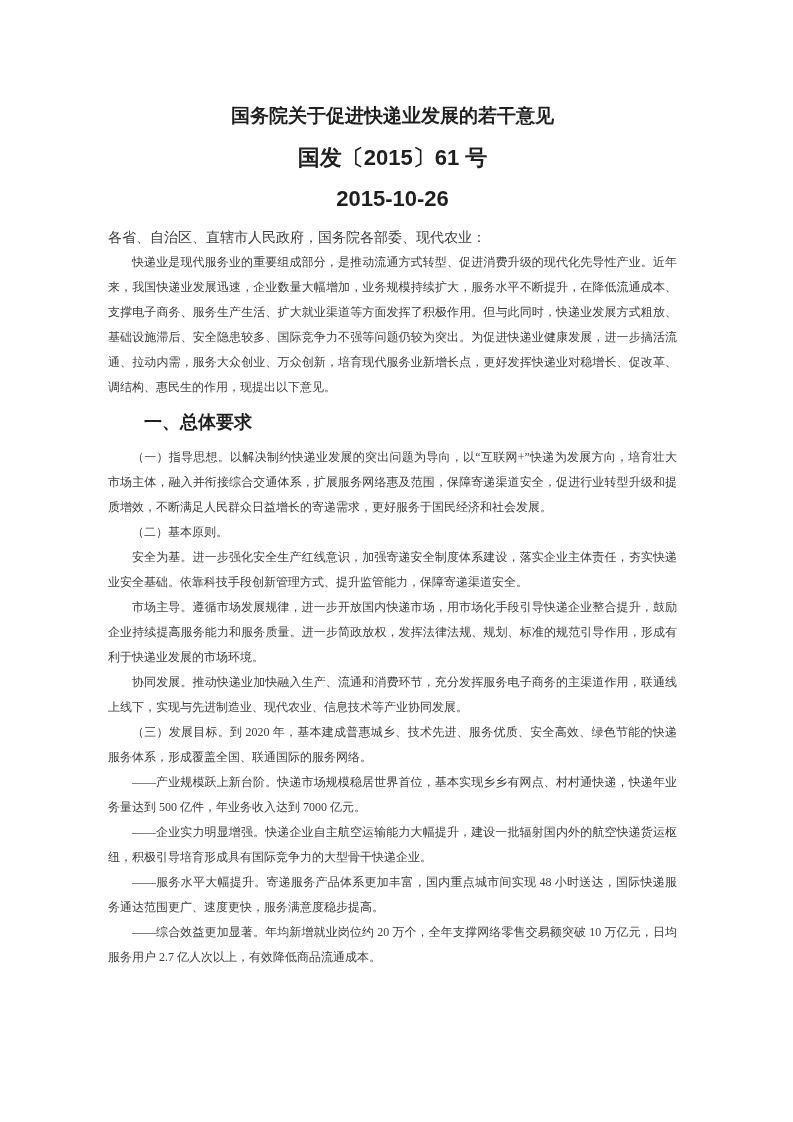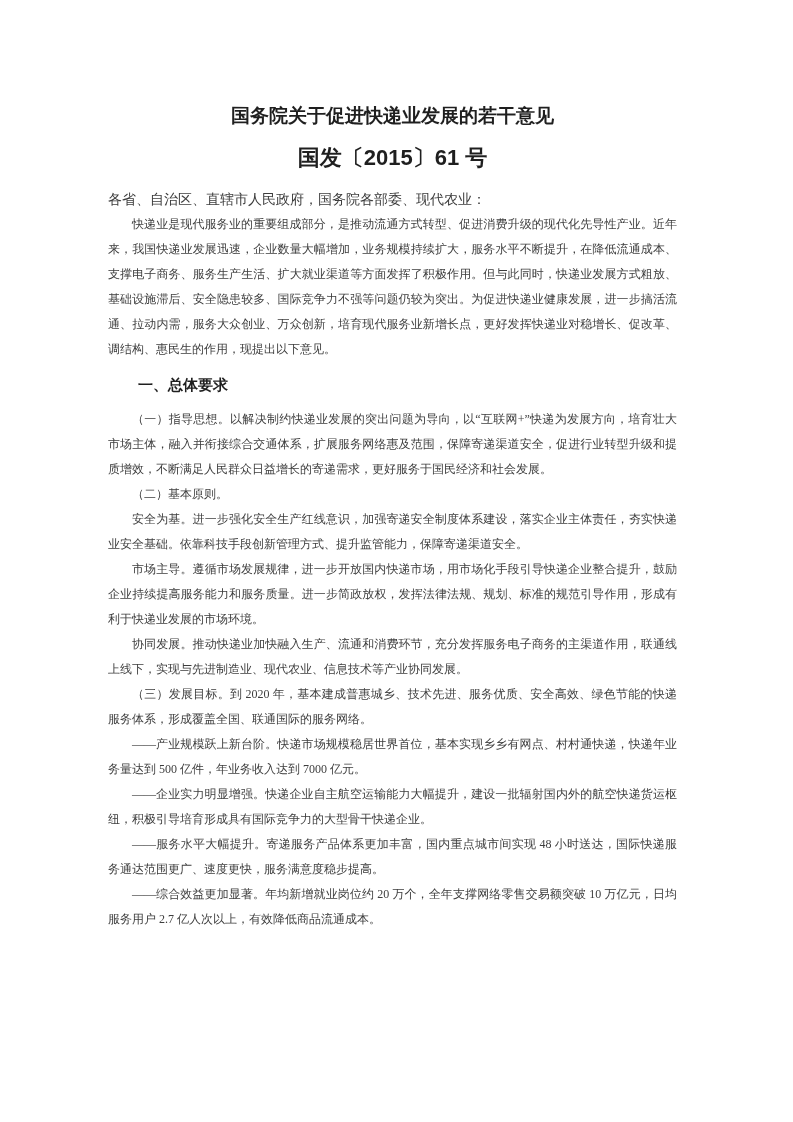--- a/index.html
+++ b/index.html
@@ -44,37 +44,38 @@
   .para {
     font-size: 12px;
     line-height: 25px;
     color: #3d3d3d;
     text-indent: 2em;
     text-align: justify;
     margin: 0;
   }
   .section-heading {
     font-family: "Liberation Sans", "DejaVu Sans", sans-serif;
-    font-size: 15px;
+    font-size: 18px;
     font-weight: bold;
     color: #1f1f1f;
     line-height: 25px;
     text-indent: 2em;
     margin: 10px 0;
   }
 </style>
 </head>
 <body>
 
 <div class="page">
 
   <h1 class="doc-title">国务院关于促进快递业发展的若干意见</h1>
 
   <div class="doc-number">国发〔2015〕61 号</div>
 
+  <div class="doc-date">2015-10-26</div>
 
   <p class="salutation">各省、自治区、直辖市人民政府，国务院各部委、现代农业：</p>
 
   <p class="para">快递业是现代服务业的重要组成部分，是推动流通方式转型、促进消费升级的现代化先导性产业。近年来，我国快递业发展迅速，企业数量大幅增加，业务规模持续扩大，服务水平不断提升，在降低流通成本、支撑电子商务、服务生产生活、扩大就业渠道等方面发挥了积极作用。但与此同时，快递业发展方式粗放、基础设施滞后、安全隐患较多、国际竞争力不强等问题仍较为突出。为促进快递业健康发展，进一步搞活流通、拉动内需，服务大众创业、万众创新，培育现代服务业新增长点，更好发挥快递业对稳增长、促改革、调结构、惠民生的作用，现提出以下意见。</p>
 
   <h2 class="section-heading">一、总体要求</h2>
 
   <p class="para">（一）指导思想。以解决制约快递业发展的突出问题为导向，以“互联网+”快递为发展方向，培育壮大市场主体，融入并衔接综合交通体系，扩展服务网络惠及范围，保障寄递渠道安全，促进行业转型升级和提质增效，不断满足人民群众日益增长的寄递需求，更好服务于国民经济和社会发展。</p>
   <p class="para">（二）基本原则。</p>
   <p class="para">安全为基。进一步强化安全生产红线意识，加强寄递安全制度体系建设，落实企业主体责任，夯实快递业安全基础。依靠科技手段创新管理方式、提升监管能力，保障寄递渠道安全。</p>

